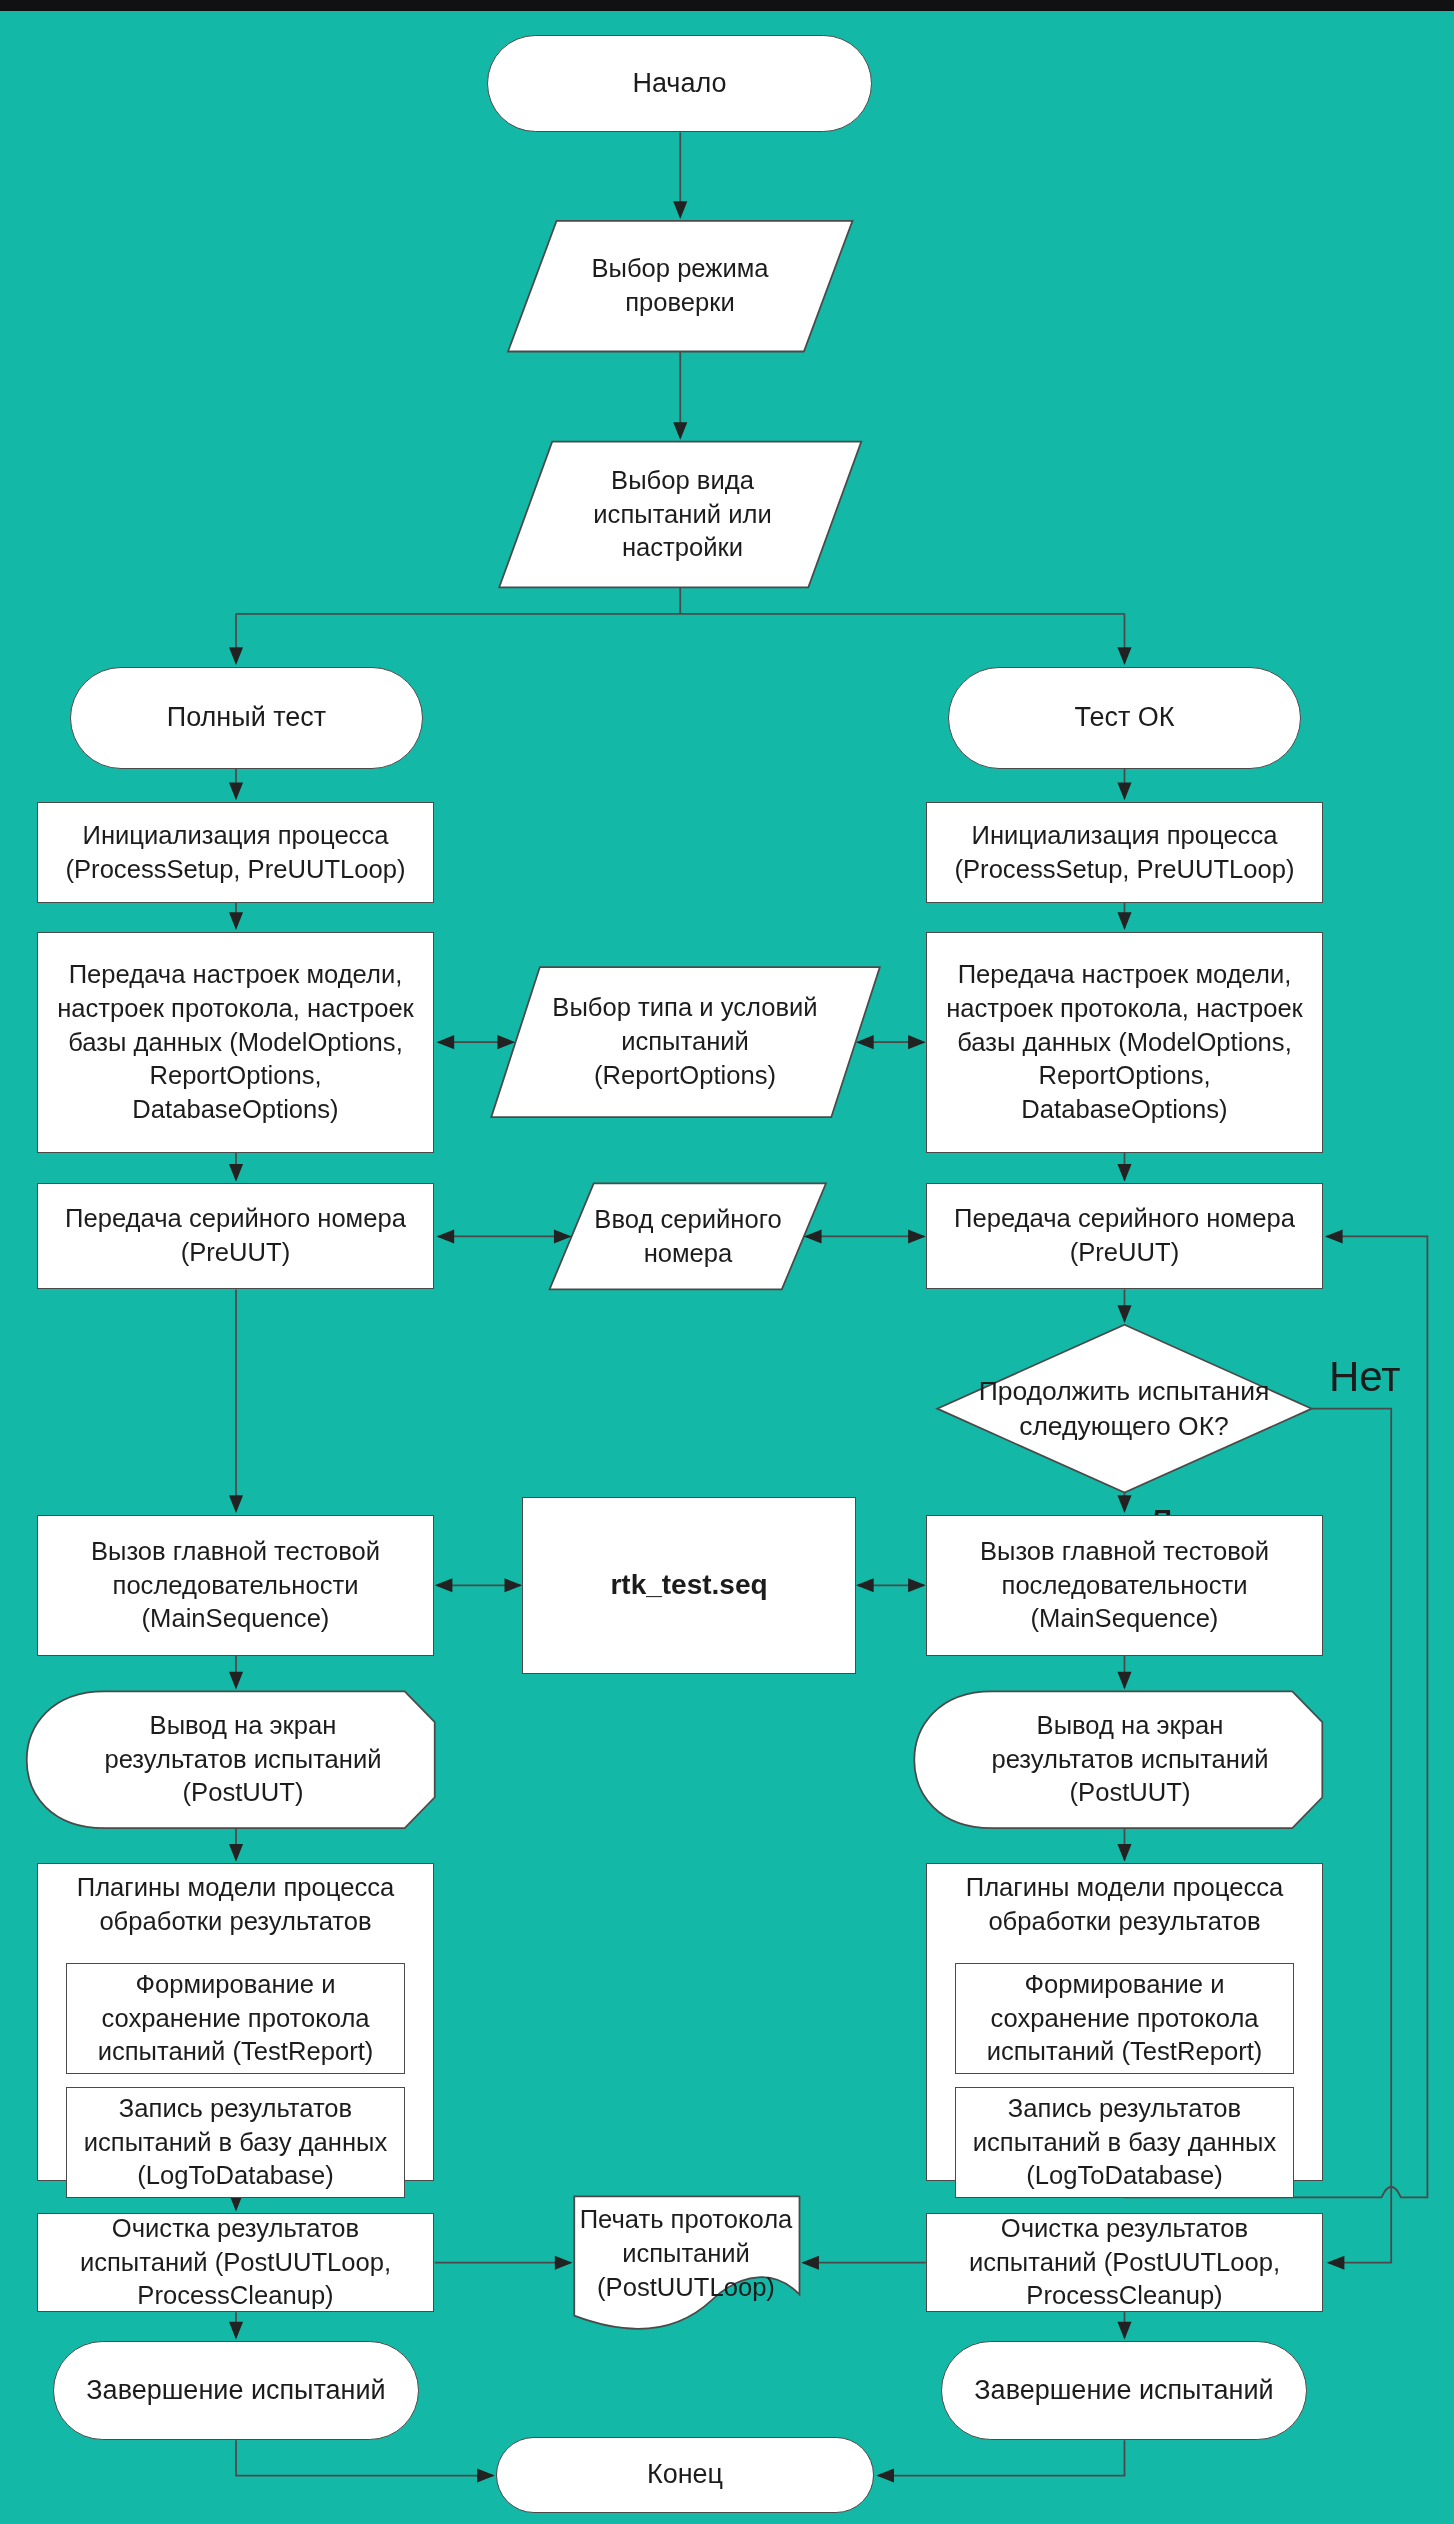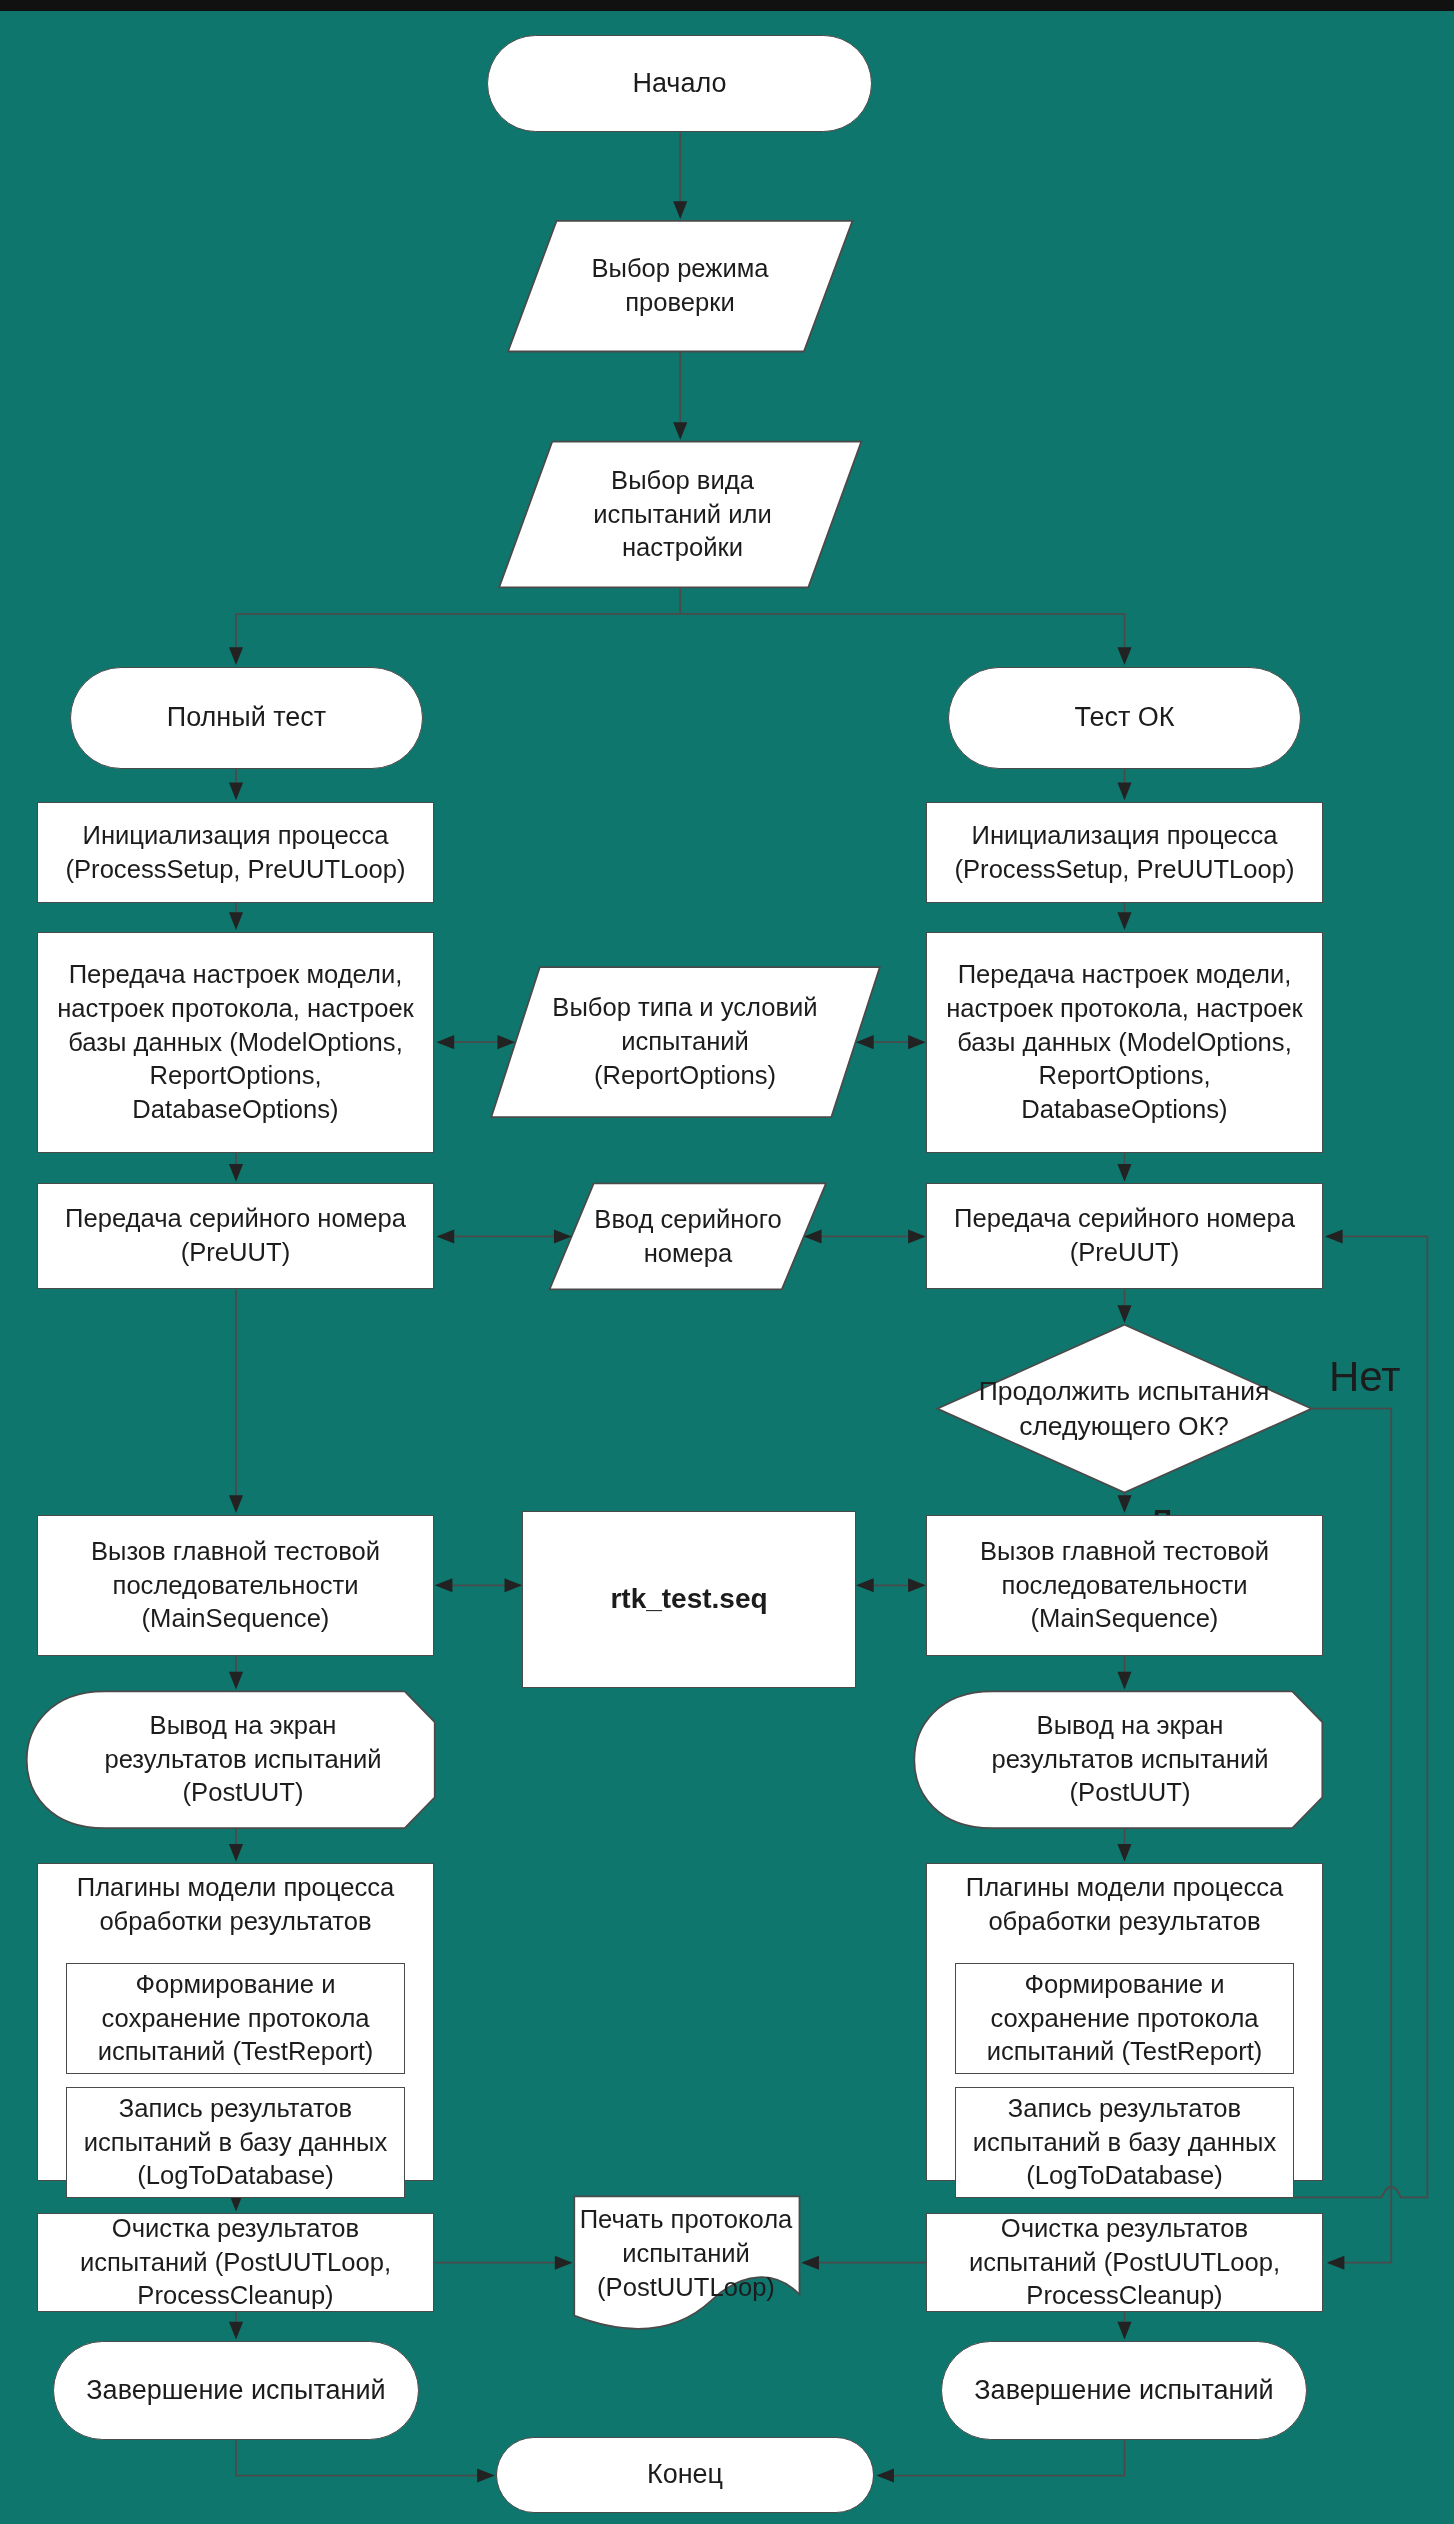--- a/index.html
+++ b/index.html
@@ -1,36 +1,36 @@
 <!DOCTYPE html>
 <html style="font-size:14px"><head>
 <meta charset="utf-8">
 <style>
   html,body{margin:0;padding:0;background:#ffffff;}
   .canvas{
-    position:relative;width:1455px;height:2525px;background:#0f766e;
+    position:relative;width:1455px;height:2525px;background:#14b8a6;
     font-family:"Liberation Sans", sans-serif;color:#1c1c1c;overflow:hidden;
   }
   .topbar{position:absolute;left:0;top:0;width:1455px;height:10.6px;background:#111;}
   svg.wires{position:absolute;left:0;top:0;}
   .node{
     position:absolute;display:flex;align-items:center;justify-content:center;
     text-align:center;font-size:25.6px;line-height:1.32;background:#ffffff;
     border:1.8px solid #4a4a4a;box-sizing:border-box;padding:3.5px 12.4px;color:#1c1c1c;
   }
   .terminator{border-radius:53px;font-size:27px;}
   .shape-label{
     position:absolute;display:flex;align-items:center;justify-content:center;
     text-align:center;font-size:25.6px;line-height:1.32;background:transparent;
     border:none;padding:0;color:#1c1c1c;
   }
   .plugins{align-items:flex-start;justify-content:center;padding-top:7px;}
   .plugins-title{width:100%;text-align:center;}
   .inner{position:absolute;margin-top:20px;}
-  .rtk{font-weight:bold;font-size:28px;margin-top:14px;}
+  .rtk{font-weight:bold;font-size:28px;}
   .edge-label{position:absolute;font-size:42px;background:transparent;border:none;color:#1c1c1c;text-align:center;}
 </style>
 </head>
 <body>
 
 <div class="canvas">
 
   <div class="topbar"></div>
 
   <svg class="wires" width="1455" height="2525" viewBox="0 0 1647 2859">

